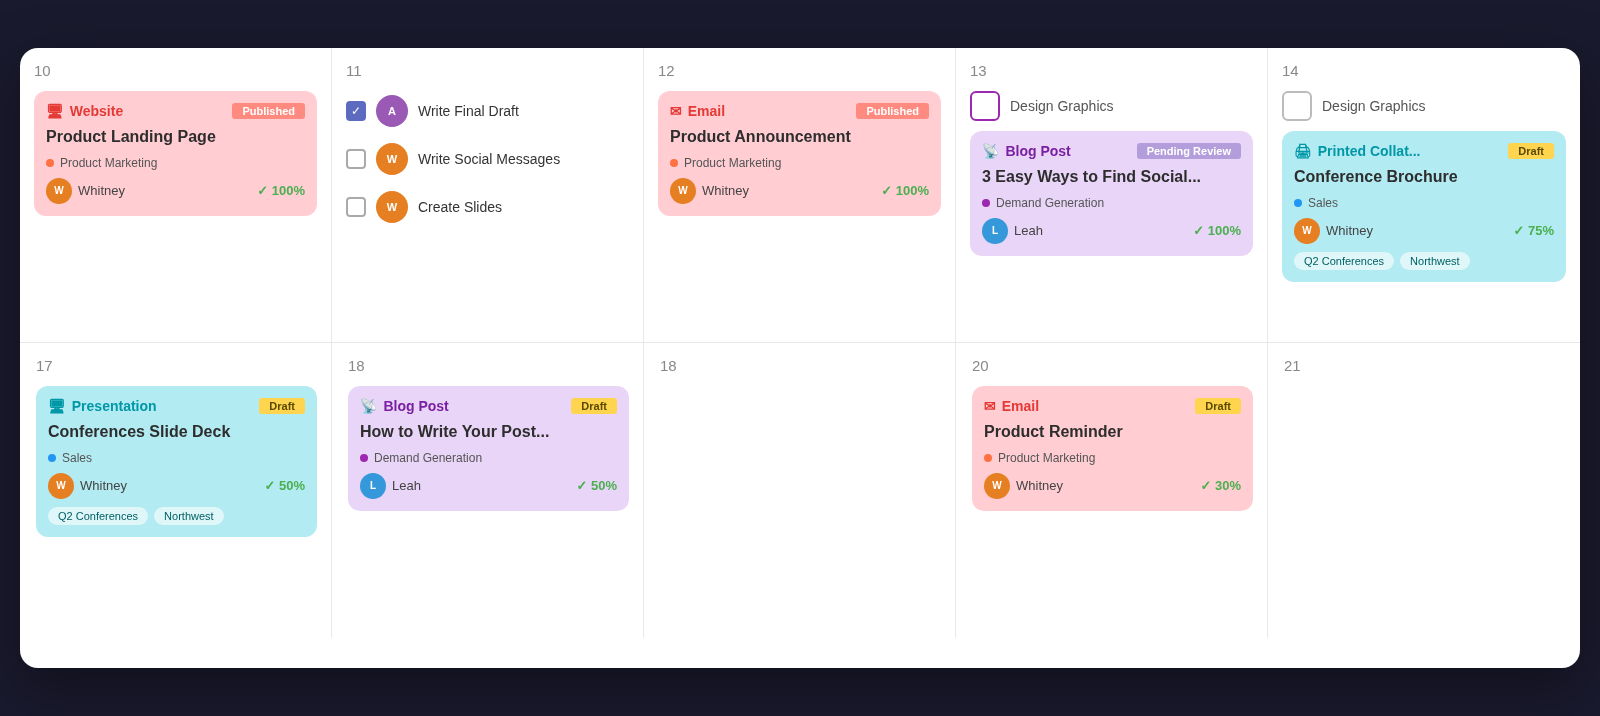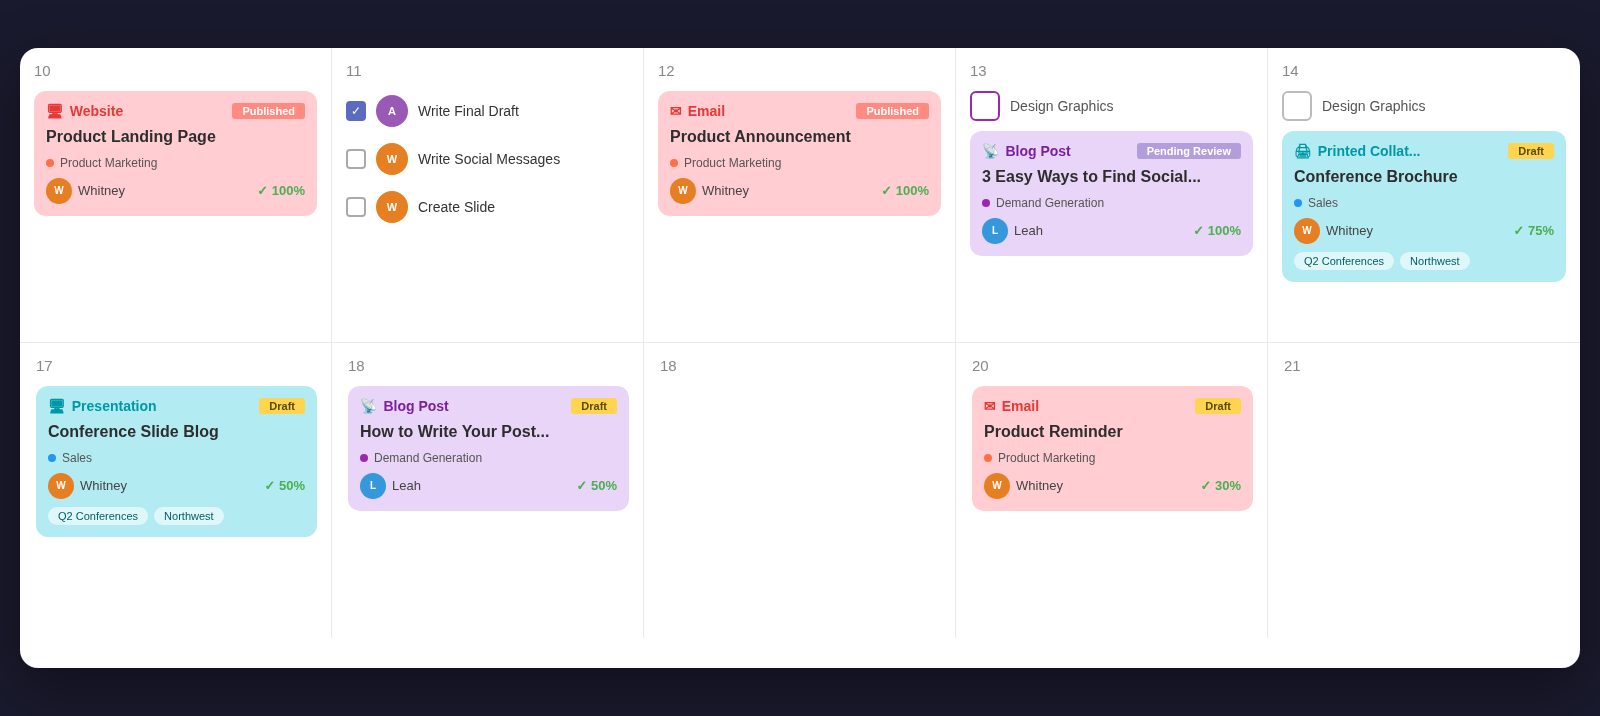--- a/index.html
+++ b/index.html
@@ -267,21 +267,21 @@
 
       <div class="checklist-item">
         <div class="checkbox"></div>
         <div class="checklist-avatar" style="background:#e67e22">W</div>
         <span class="checklist-label">Write Social Messages</span>
       </div>
 
       <div class="checklist-item">
         <div class="checkbox"></div>
         <div class="checklist-avatar" style="background:#e67e22">W</div>
-        <span class="checklist-label">Create Slide</span>
+        <span class="checklist-label">Create Slides</span>
       </div>
     </div>
       </div>
       <div class="day-cell">
         <div class="day-number">12</div>
 
     <div class="card card-email">
       <div class="card-header">
         <div class="card-type">
           <span>✉</span>
@@ -373,21 +373,21 @@
         <div class="day-number">17</div>
 
     <div class="card card-presentation">
       <div class="card-header">
         <div class="card-type">
           <span>🖥</span>
           <span>Presentation</span>
         </div>
         <span class="card-badge badge-draft">Draft</span>
       </div>
-      <div class="card-title">Conference Slide Blog</div>
+      <div class="card-title">Conferences Slide Deck</div>
       <div class="card-meta">
         <div class="dot" style="background:#2196f3"></div>
         <span>Sales</span>
       </div>
       <div class="card-footer">
         <div class="avatar-name">
           <div class="avatar" style="background:#e67e22">W</div>
           <span>Whitney</span>
         </div>
         <span class="completion">50%</span>

